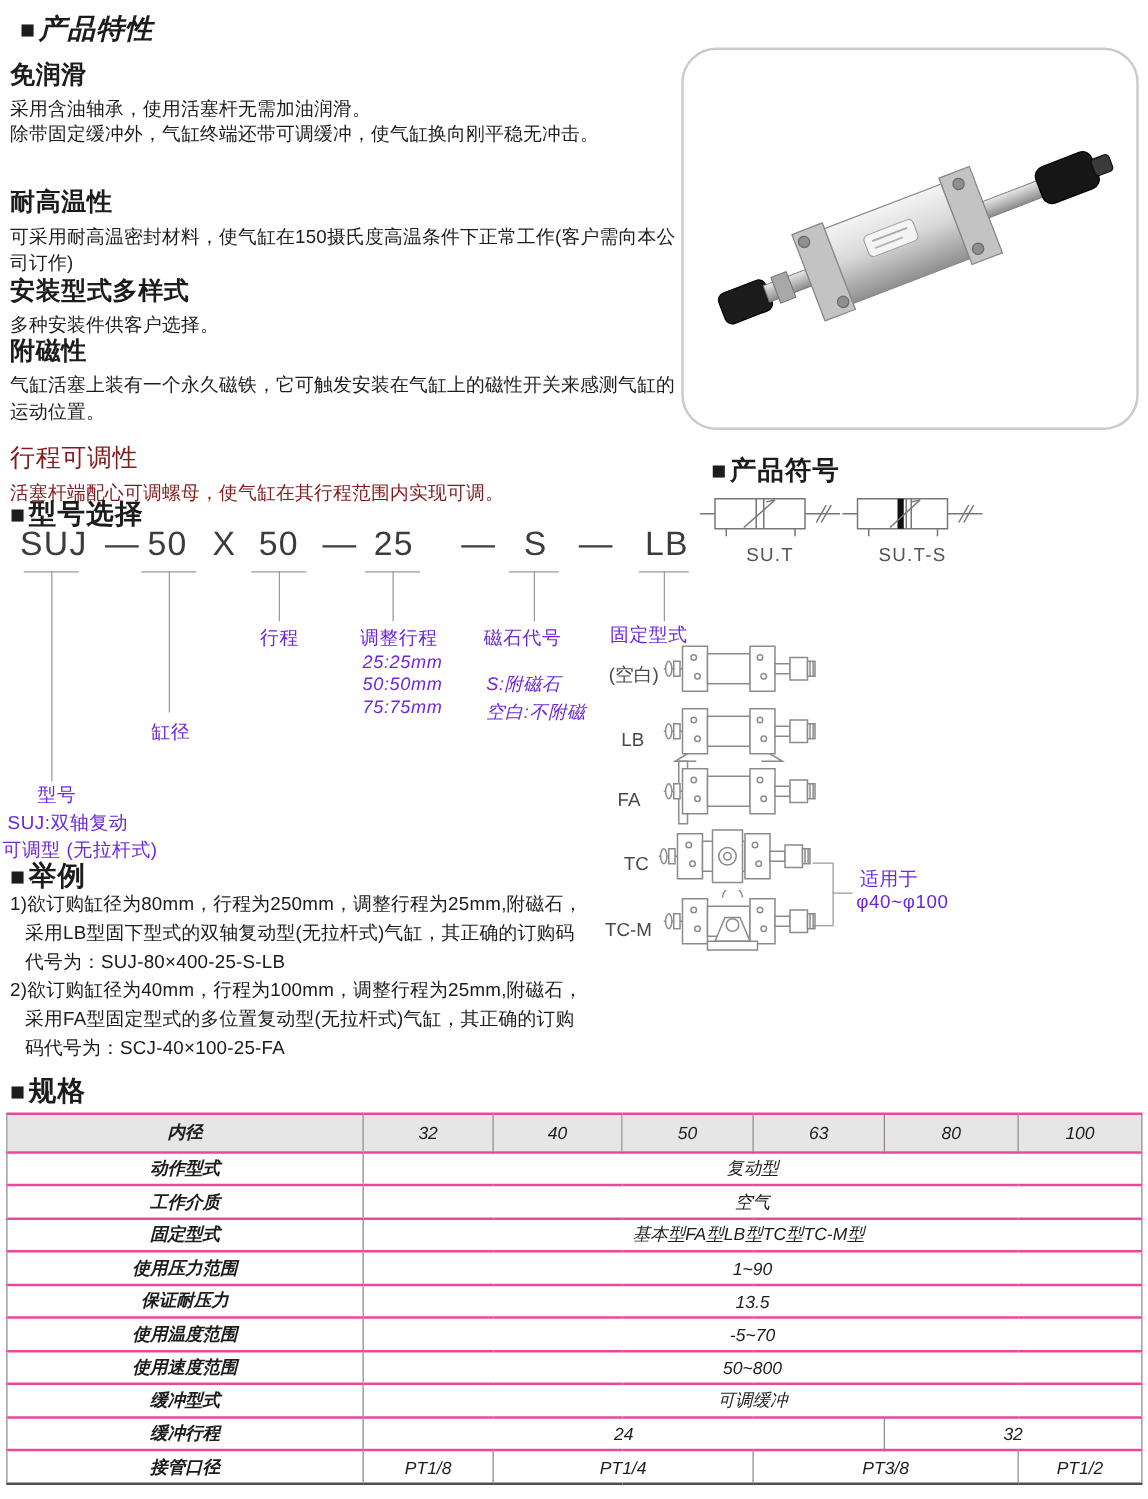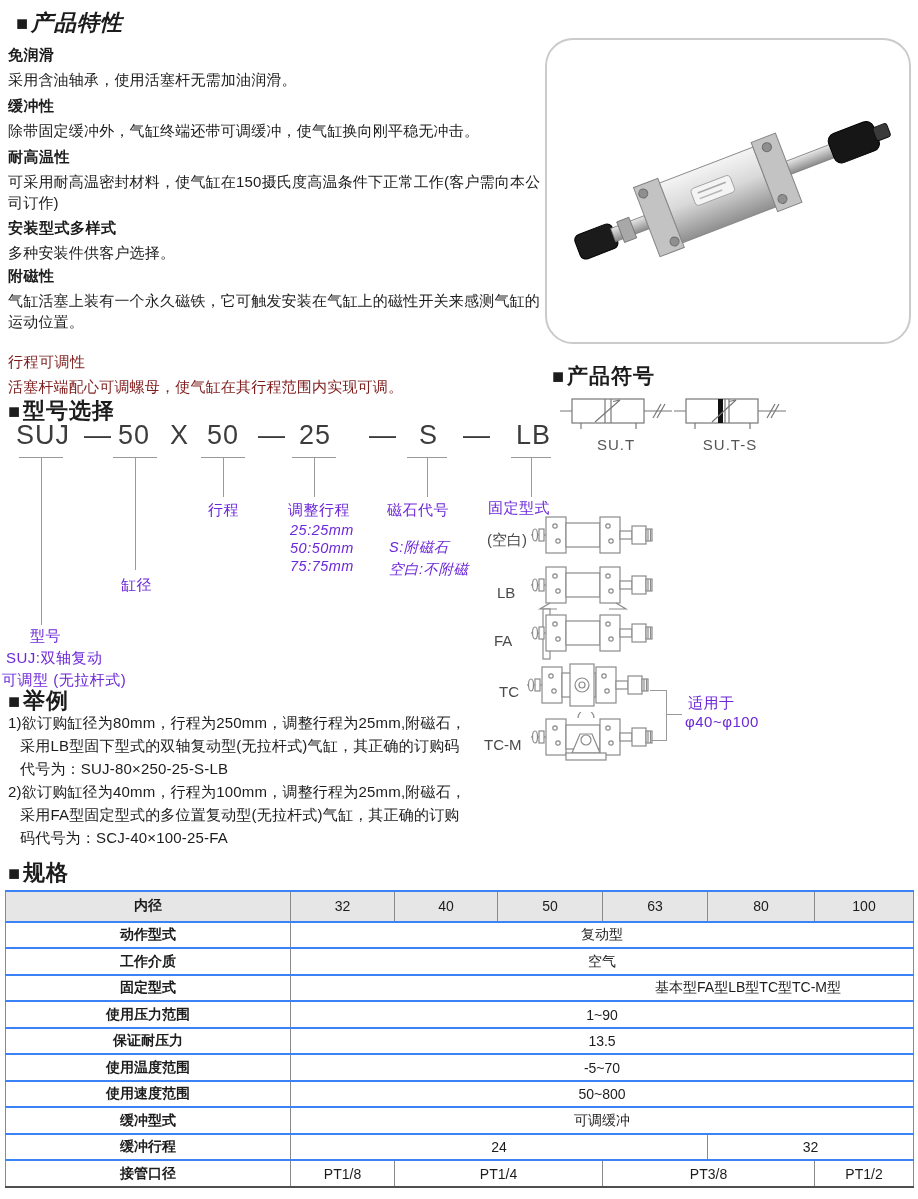--- a/index.html
+++ b/index.html
@@ -10,21 +10,21 @@
     font-family:"Liberation Sans","DejaVu Sans",sans-serif;
     color:#1c1c1c;
   }
   .abs { position:absolute; }
   
   .sec-head { font-size:22px; font-weight:bold; letter-spacing:1px; white-space:nowrap; }
   .sec-head .marker { font-size:20px; margin-right:2px; }
   .sec-head.small { font-size:21px; }
   
   .feat { width:540px; }
-  .feat .ft { font-size:15px; font-weight:bold; margin-bottom:4px; letter-spacing:0.5px; }
+  .feat .ft { font-size:20px; font-weight:bold; margin-bottom:4px; letter-spacing:0.5px; }
   .feat .fb { font-size:15px; line-height:21px; letter-spacing:0.2px; }
   .feat.muted { color:#7f1d1d;margin-top:16px; }
   .feat.muted .ft { font-weight:normal; }
   
   .photo-box {
     left:545px; top:38px; width:366px; height:306px;
     border:2px solid #cbcbcb; border-radius:28px; background:#fff;
   }
   
   .sym { width:116px; text-align:center; }
@@ -38,28 +38,28 @@
   .mount-label { position:absolute; font-size:15px; color:#4a4a4a; white-space:nowrap; }
   
   .ex-line { position:absolute; font-size:15px; white-space:nowrap; letter-spacing:0.2px; }
   
   table.specs {
     position:absolute; left:5px; top:890px; width:908px; height:298px;
     border-collapse:collapse; table-layout:fixed;
     border-left:1px solid #8a8a8a; border-right:1px solid #8a8a8a;
   }
   table.specs td {
-    border-top:2px solid #3b82f6; text-align:center; vertical-align:middle;
-    font-size:14px; height:24px; padding:0; overflow:hidden; white-space:nowrap;
+    border-top:2px solid #ec4899; text-align:center; vertical-align:middle;
+    font-size:14px; height:24px; padding:0; overflow:hidden; white-space:nowrap;font-style:italic;
   }
   table.specs tr:last-child td { border-bottom:2px solid #4f4f4f; }
   table.specs td.lbl { font-weight:bold; border-right:1px solid #8a8a8a; }
   table.specs tr.hdr td { background:#e6e6e6; height:28px; }
   table.specs td.vline { border-left:1px solid #8a8a8a; }
-  .mount-spread { display:flex; justify-content:flex-end; padding:0 72px 0 66px; }
+  .mount-spread { display:flex; justify-content:center; padding:0 72px 0 66px; }
   svg { display:block; }
 </style>
 </head>
 <body>
 
 <div id="page">
 
   <svg width="0" height="0" style="position:absolute">
     <defs>
       <g id="cylbase" fill="#ffffff" stroke="#8b8b8b" stroke-width="1.2">
@@ -91,21 +91,20 @@
     </defs>
   </svg>
 
   <div class="abs sec-head" style="left:16px; top:8px;font-style:italic;"><span class="marker">■</span><span>产品特性</span></div>
 
   <div class="abs feat" style="left:8px; top:46px;">
     <div class="ft">免润滑</div>
     <div class="fb">采用含油轴承，使用活塞杆无需加油润滑。</div>
   </div>
   <div class="abs feat" style="left:8px; top:97px;">
-    <div class="ft">缓冲性</div>
     <div class="fb">除带固定缓冲外，气缸终端还带可调缓冲，使气缸换向刚平稳无冲击。</div>
   </div>
   <div class="abs feat" style="left:8px; top:148px;">
     <div class="ft">耐高温性</div>
     <div class="fb">可采用耐高温密封材料，使气缸在150摄氏度高温条件下正常工作(客户需向本公司订作)</div>
   </div>
   <div class="abs feat" style="left:8px; top:219px;">
     <div class="ft">安装型式多样式</div>
     <div class="fb">多种安装件供客户选择。</div>
   </div>
@@ -134,21 +133,21 @@
         <rect x="220" y="114" width="26" height="74" fill="#c3c3c3" stroke="#858585"></rect>
         <circle cx="233" cy="124" r="4.5" fill="#8f8f8f" stroke="#6a6a6a"></circle>
         <circle cx="229" cy="178" r="4.5" fill="#8f8f8f" stroke="#6a6a6a"></circle>
         <rect x="246" y="144" width="58" height="14" fill="url(#gradRod)" stroke="#7f7f7f" stroke-width="0.8"></rect>
         <rect x="292" y="135" width="48" height="31" rx="8" fill="#161616" stroke="#000"></rect>
         <rect x="338" y="144" width="15" height="14" rx="3" fill="#3a3a3a" stroke="#111"></rect>
       </g>
     </svg>
   </div>
 
-  <div class="abs sec-head small" style="left:552px; top:362px;"><span class="marker">■</span><span>产品符号</span></div>
+  <div class="abs sec-head small" style="left:569px; top:362px;"><span class="marker">■</span><span>产品符号</span></div>
 
   <div class="abs sym" style="left:558px; top:392px;">
     <svg width="116" height="42" viewBox="0 0 116 42" fill="none" stroke="#777" stroke-width="1.2">
       <line x1="2" y1="19" x2="114" y2="19"></line>
       <rect x="14" y="7" width="72" height="24" fill="#fff"></rect>
       <line x1="47" y1="7" x2="47" y2="31"></line>
       <line x1="53" y1="7" x2="53" y2="31"></line>
       <line x1="37" y1="30" x2="62" y2="8"></line>
       <line x1="62" y1="8" x2="55" y2="9.5"></line>
       <line x1="95" y1="26" x2="103" y2="12"></line>
@@ -262,21 +261,21 @@
   <div class="tline" style="left:650px; top:740px; width:16px; height:1px;"></div>
   <div class="tline" style="left:666px; top:690px; width:1px; height:51px;"></div>
   <div class="tline" style="left:666px; top:714px; width:16px; height:1px;"></div>
   <div class="tlabel" style="left:688px; top:694px;">适用于</div>
   <div class="tlabel" style="left:685px; top:713px;">φ40~φ100</div>
 
   <div class="abs sec-head" style="left:8px; top:686px;"><span class="marker">■</span><span>举例</span></div>
 
   <div class="ex-line" style="left:8px;  top:714px;">1)欲订购缸径为80mm，行程为250mm，调整行程为25mm,附磁石，</div>
   <div class="ex-line" style="left:20px; top:737px;">采用LB型固下型式的双轴复动型(无拉杆式)气缸，其正确的订购码</div>
-  <div class="ex-line" style="left:20px; top:760px;">代号为：SUJ-80×250-25-S-LB</div>
+  <div class="ex-line" style="left:20px; top:760px;">代号为：SUJ-80×400-25-S-LB</div>
   <div class="ex-line" style="left:8px;  top:783px;">2)欲订购缸径为40mm，行程为100mm，调整行程为25mm,附磁石，</div>
   <div class="ex-line" style="left:20px; top:806px;">采用FA型固定型式的多位置复动型(无拉杆式)气缸，其正确的订购</div>
   <div class="ex-line" style="left:20px; top:829px;">码代号为：SCJ-40×100-25-FA</div>
 
   <div class="abs sec-head" style="left:8px; top:858px;"><span class="marker">■</span><span>规格</span></div>
 
   <table class="specs">
     <colgroup>
       <col style="width:285px">
         <col style="width:104px">

